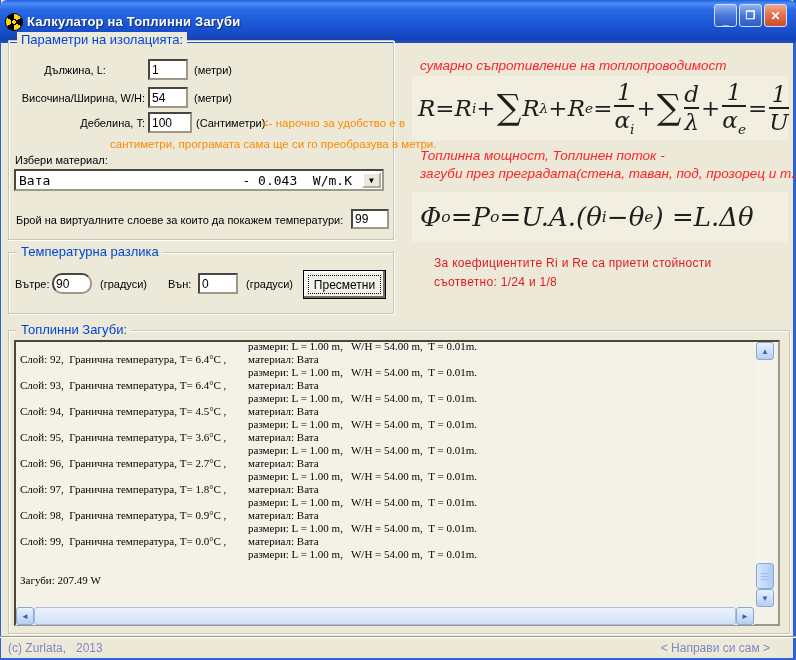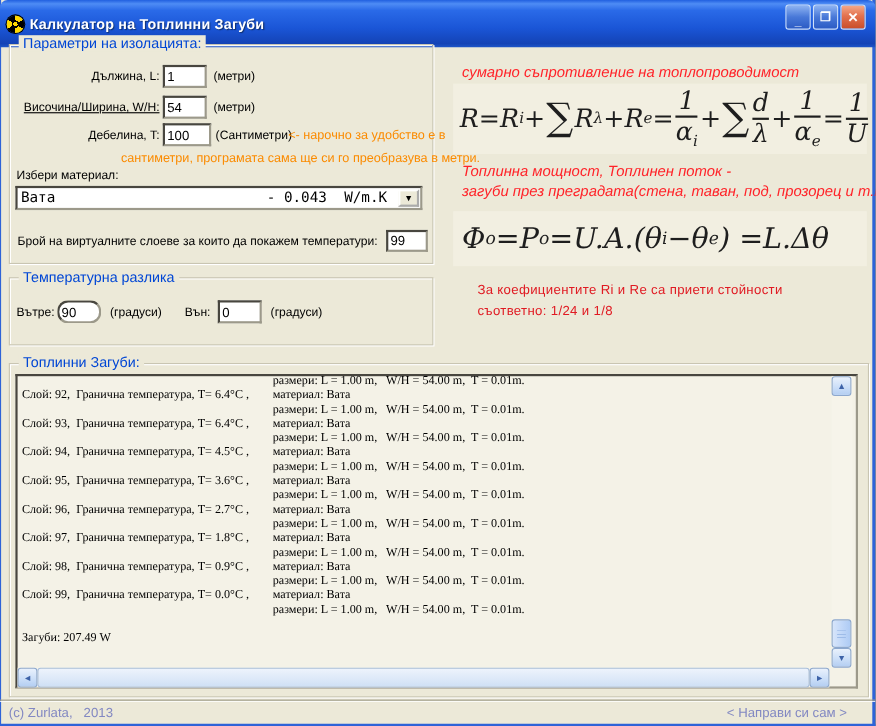--- a/index.html
+++ b/index.html
@@ -103,25 +103,25 @@
         </span>
       <span class="win-btn close">
           <span>✕</span>
         </span>
     </span>
   </div>
 
   <div class="group" style="left:8px;top:40px;width:384px;height:198px;">
     <span class="group-title">Параметри на изолацията:</span>
   </div>
-  <span class="lbl r" style="left:5px;top:64px;width:140px;">Дължина, L:</span>
+  <span class="lbl r" style="left:5px;top:64px;width:140px;text-align:center;">Дължина, L:</span>
   <input class="tb" style="left: 148px; top: 59px; width: 40px; height: 21px;" value="1">
   <span class="unit" style="left:194px;top:64px;">(метри)</span>
 
-  <span class="lbl r" style="left:5px;top:92px;width:140px;text-decoration:underline;">Височина/Ширина, W/H:</span>
+  <span class="lbl r" style="left:5px;top:92px;width:140px;">Височина/Ширина, W/H:</span>
   <input class="tb" style="left: 148px; top: 87px; width: 40px; height: 21px;" value="54">
   <span class="unit" style="left:194px;top:92px;">(метри)</span>
 
   <span class="lbl r" style="left:5px;top:117px;width:140px;">Дебелина, T:</span>
   <input class="tb" style="left: 148px; top: 112px; width: 44px; height: 21px;" value="100">
   <span class="unit" style="left:196px;top:117px;">(Сантиметри)</span>
   <span class="orange" style="left:262px;top:117px;">&lt;- нарочно за удобство е в</span>
   <span class="orange" style="left:110px;top:138px;">сантиметри, програмата сама ще си го преобразува в метри.</span>
 
   <span class="lbl" style="left:15px;top:154px;">Избери материал:</span>
@@ -137,20 +137,21 @@
 
   <div class="group" style="left:8px;top:252px;width:384px;height:60px;">
     <span class="group-title">Температурна разлика</span>
   </div>
   <span class="lbl" style="left:15px;top:278px;">Вътре:</span>
   <input class="tb" style="left: 52px; top: 273px; width: 40px; height: 21px; border-radius: 10px;" value="90">
   <span class="unit" style="left:100px;top:278px;">(градуси)</span>
   <span class="lbl" style="left:168px;top:278px;">Вън:</span>
   <input class="tb" style="left: 198px; top: 273px; width: 40px; height: 21px;" value="0">
   <span class="unit" style="left:246px;top:278px;">(градуси)</span>
+  <button class="btn-calc">Пресметни</button>
 
   <span class="red-caption" style="left:420px;top:58px;">сумарно съпротивление на топлопроводимост</span>
   <div id="formula-r" class="formula">
       <span>R</span>
       <span> = </span>
       <span>R</span>
       <sub>i</sub>
       <span> + </span>
       <span class="bigop">∑</span>
       <span>R</span>

